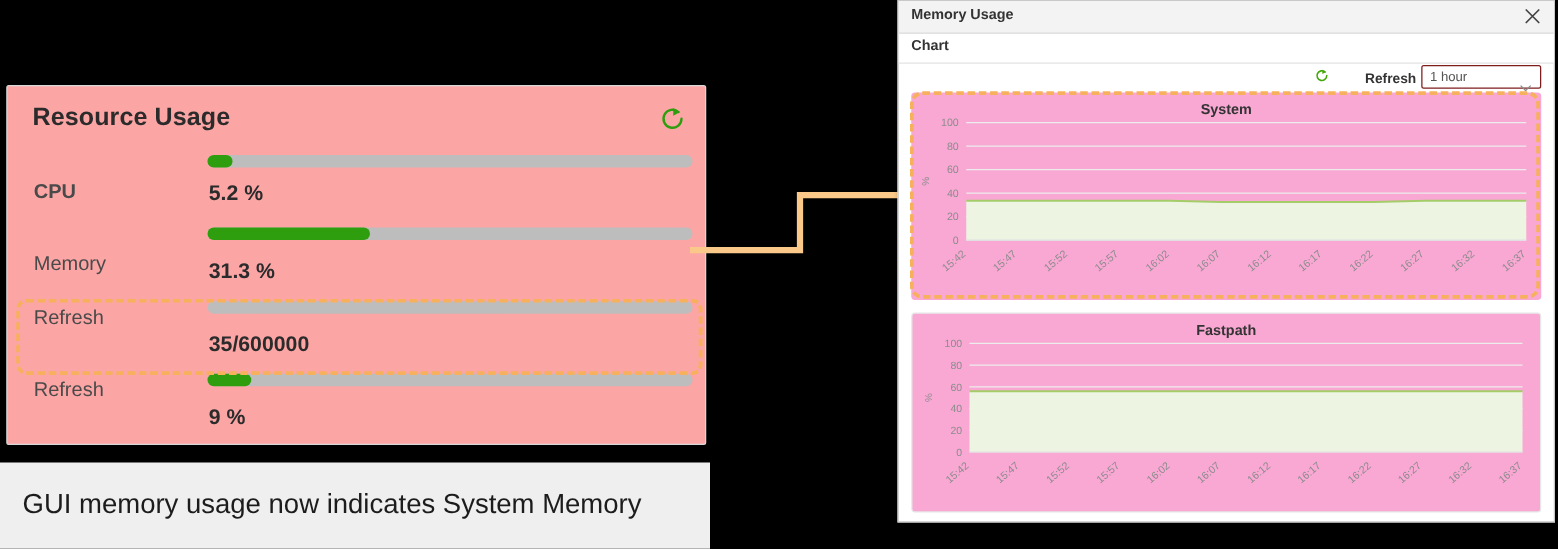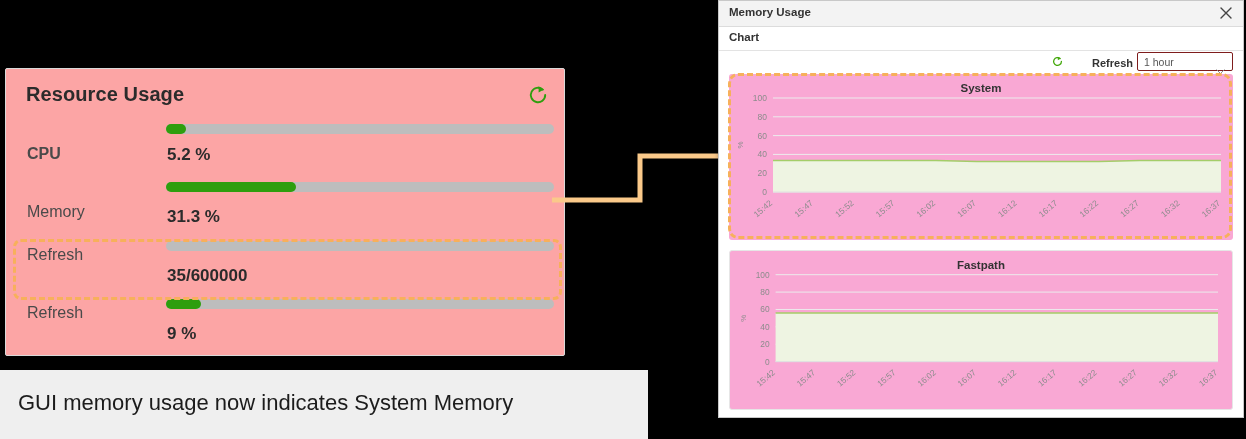--- a/index.html
+++ b/index.html
@@ -39,21 +39,21 @@
 
   
   #memory-highlight{
     position:absolute;left:7px;top:170px;width:549px;height:61px;
     border:3px dashed #f7b05b;border-radius:8px;box-sizing:border-box;
     pointer-events:none;
   }
 
   
   #caption-bar{
-    position:absolute;left:0px;top:370px;width:648px;height:69px;
+    position:absolute;left:0px;top:370px;width:568px;height:69px;
     background:#efefef;
   }
   #caption-text{
     position:absolute;left:18px;top:20px;font-size:22px;color:#1c1c1c;
     white-space:nowrap;
   }
 
   
   #connector{position:absolute;left:540px;top:140px;width:200px;height:80px;}
 

